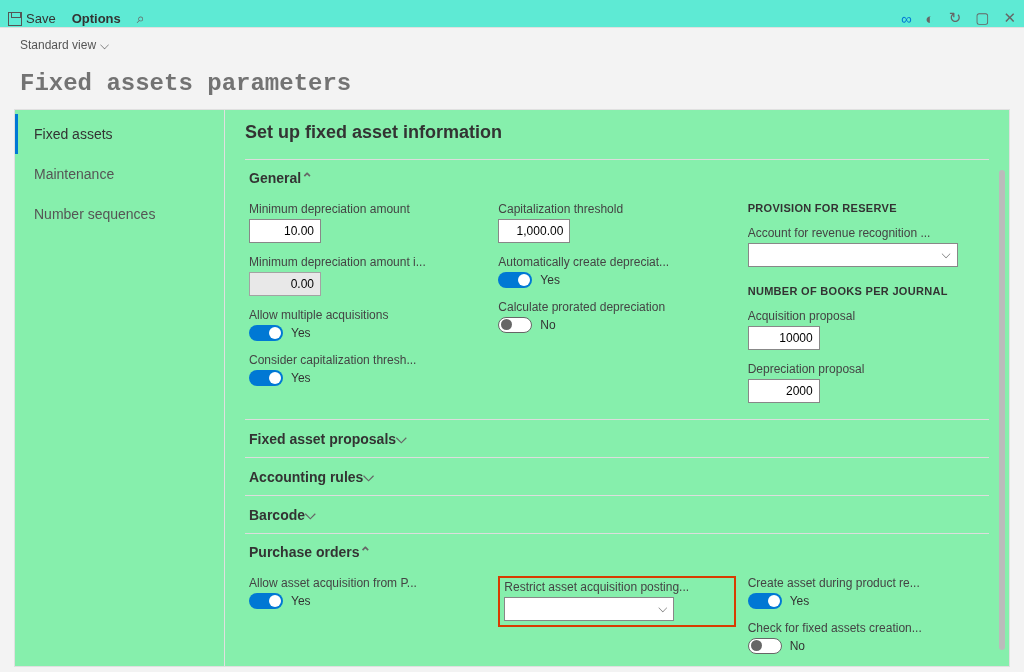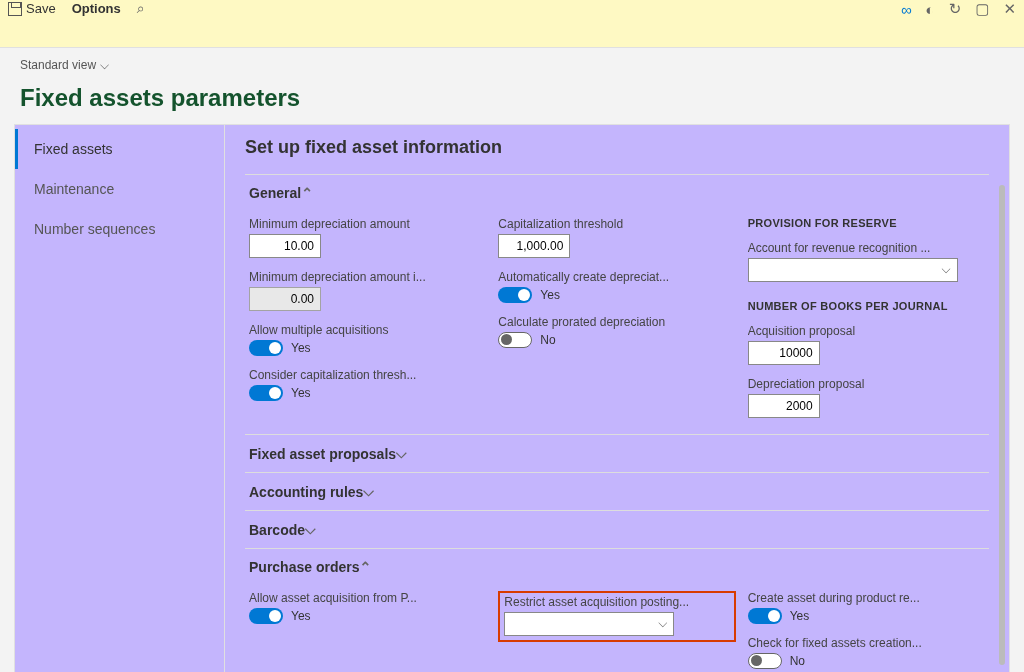--- a/index.html
+++ b/index.html
@@ -1,32 +1,32 @@
 <!DOCTYPE html>
 <html><head>
   <meta charset="utf-8">
   <style>
     * { box-sizing: border-box; margin: 0; padding: 0; font-family: "Segoe UI", Arial, sans-serif; }
     body { width: 1024px; height: 672px; background: #f3f3f3; font-size: 13px; color: #333; overflow: hidden; }
     
-    .topbar { height: 48px; background: #fef9c3; display: flex; align-items: flex-start; padding: 0 8px; border-bottom: 1px solid #e0e0e0; gap: 12px; }
+    .topbar { height: 28px; background: #5eead4; display: flex; align-items: flex-end; padding: 0 8px; border-bottom: 1px solid #e0e0e0; gap: 12px; }
     .topbar-left { display: flex; align-items: center; gap: 16px; }
     .save-btn { display: flex; align-items: center; gap: 4px; cursor: pointer; }
     .save-icon { width: 14px; height: 14px; border: 1px solid #555; position: relative; }
     .save-icon::after { content: ''; position: absolute; top: 0; left: 2px; width: 8px; height: 4px; border: 1px solid #555; border-top: none; }
     .options-btn { cursor: pointer; font-weight: 600; }
     .search-icon-btn { cursor: pointer; color: #666; font-size: 14px; }
     .topbar-right { margin-left: auto; display: flex; align-items: center; gap: 14px; color: #666; }
     .topbar-right span { cursor: pointer; font-size: 15px; }
     
     .header-area { padding: 10px 20px 4px 20px; }
     .view-selector { font-size: 12px; color: #555; display: flex; align-items: center; gap: 4px; cursor: pointer; }
-    .page-title { font-size: 24px; font-weight: 600; color: #14532d; margin-top: 12px; }
-    
-    .main-area { display: flex; margin: 8px 14px 0 14px; background: #c4b5fd; border: 1px solid #e0e0e0; height: 558px; position: relative; }
+    .page-title { font-size: 24px; font-weight: 600; color: #737373; margin-top: 18px; font-family: Liberation Mono, monospace; }
+    
+    .main-area { display: flex; margin: 8px 14px 0 14px; background: #86efac; border: 1px solid #e0e0e0; height: 558px; position: relative; }
     .sidebar { width: 210px; border-right: 1px solid #e0e0e0; padding-top: 4px; }
     .sidebar-item { padding: 12px 16px; font-size: 14px; color: #555; cursor: pointer; border-left: 3px solid transparent; }
     .sidebar-item.active { border-left: 3px solid #0078d4; color: #333; font-weight: 400; }
     
     .content { flex: 1; padding: 12px 20px 0 20px; overflow-y: auto; }
     .content-title { font-size: 18px; font-weight: 600; margin-bottom: 16px; }
     
     .section { border-top: 1px solid #ddd; }
     .section-header { display: flex; align-items: center; padding: 10px 4px; cursor: pointer; font-weight: 600; font-size: 14px; }
     .chevron { color: #666; font-size: 14px; }

